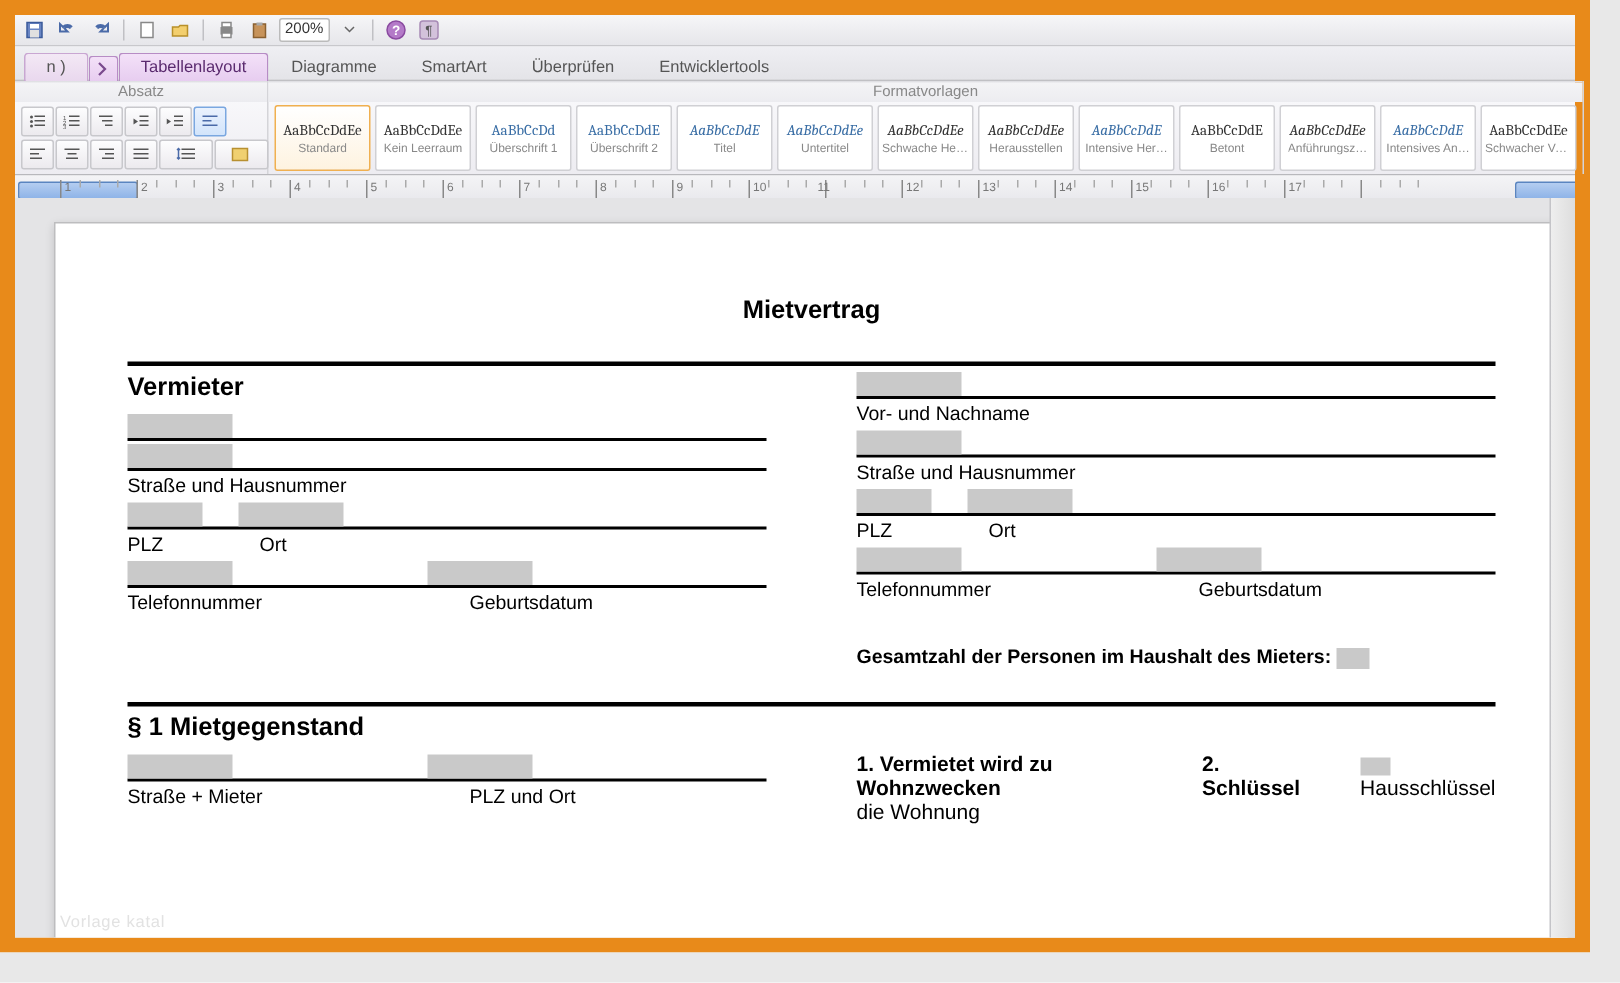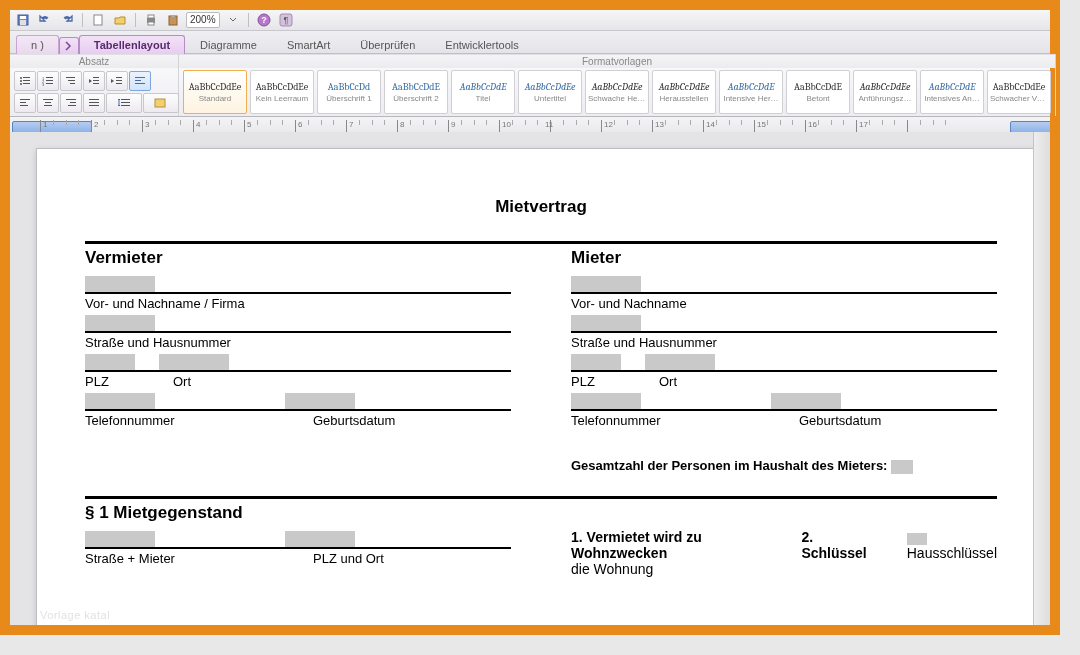--- a/index.html
+++ b/index.html
@@ -8,21 +8,21 @@
 
 .qat{height:20px;background:linear-gradient(#f6f6f8,#e6e6ea);border-bottom:1px solid #c8c8cc;display:flex;align-items:center;padding:0 4px;gap:4px}
 .qat .ic{width:16px;height:16px;display:flex;align-items:center;justify-content:center;border:1px solid transparent;border-radius:2px}
 .qat .sep{width:1px;height:14px;background:#c0c0c4;margin:0 2px}
 .qat .zoom{font-size:10px;color:#333;padding:0 3px;background:#fff;border:1px solid #bbb;border-radius:2px;height:14px;line-height:14px}
 
 
 .tabs{height:22px;background:linear-gradient(#efeff3,#e4e4e8);border-bottom:1px solid #c0c0c4;display:flex;align-items:flex-end;padding-left:6px}
 .tab{padding:3px 14px 3px;font-size:11px;color:#555;border:1px solid transparent;border-bottom:none;border-radius:3px 3px 0 0;cursor:default;position:relative;top:1px}
 .tab.first{background:linear-gradient(#f3e8f5,#e9d8ee);border-color:#c9a6d2;border-right-color:#c9a6d2}
-.tab.active{background:linear-gradient(#f3e1f8,#e7cdf0);border-color:#b78cc5;color:#5a2a6e;font-weight:bold}
+.tab.active{background:linear-gradient(#f3e1f8,#e7cdf0);border-color:#b78cc5;color:#5a2a6e;font-weight:normal}
 .tab.chev{width:10px;padding:3px 4px;background:linear-gradient(#f3e1f8,#e7cdf0);border-color:#b78cc5}
 .tab.chev svg{display:block}
 
 
 .groups{height:62px;background:linear-gradient(#fbfbfd,#edecf1);border-bottom:1px solid #b8b8bc;display:flex}
 .grp{border-right:1px solid #d4d4d8;display:flex;flex-direction:column}
 .grp-title{font-size:10px;color:#888;text-align:center;padding:1px 0;border-top:1px solid #e0e0e4;background:linear-gradient(#f4f4f6,#ececf0)}
 .grp-body{flex:1;display:flex;align-items:center;padding:2px 4px;gap:3px}
 .absatz{width:168px}
 .absatz .rowbtns{display:flex;flex-direction:column;gap:2px}
@@ -412,36 +412,34 @@
 
   <div class="docwrap">
     <div class="page">
       <div class="doc">
         <h1 class="doc-title">Mietvertrag</h1>
         <hr class="hr-thick">
         <div class="two-col">
           <div class="col">
             <div class="sec-head">Vermieter</div>
             <div class="field-row"><span class="grey" style="width:70px"></span></div>
-            <div class="field-lbl">Vor- und Nachname / Firma</div>
             <div class="field-row"><span class="grey" style="width:70px"></span></div>
             <div class="field-lbl">Straße und Hausnummer</div>
             <div class="field-row"><span class="grey" style="width:50px"></span><span style="display:inline-block;width:24px"></span><span class="grey" style="width:70px"></span></div>
             <div class="pair">
                 <div class="field-lbl" style="width:60px">PLZ</div>
                 <div class="field-lbl">Ort</div>
               </div>
             <div class="field-row"><span class="grey" style="width:70px"></span><span style="display:inline-block;width:130px"></span><span class="grey" style="width:70px"></span></div>
             <div class="pair">
                 <div class="field-lbl" style="width:200px">Telefonnummer</div>
                 <div class="field-lbl">Geburtsdatum</div>
               </div>
           </div>
           <div class="col">
-            <div class="sec-head">Mieter</div>
             <div class="field-row"><span class="grey" style="width:70px"></span></div>
             <div class="field-lbl">Vor- und Nachname</div>
             <div class="field-row"><span class="grey" style="width:70px"></span></div>
             <div class="field-lbl">Straße und Hausnummer</div>
             <div class="field-row"><span class="grey" style="width:50px"></span><span style="display:inline-block;width:24px"></span><span class="grey" style="width:70px"></span></div>
             <div class="pair">
                 <div class="field-lbl" style="width:60px">PLZ</div>
                 <div class="field-lbl">Ort</div>
               </div>
             <div class="field-row"><span class="grey" style="width:70px"></span><span style="display:inline-block;width:130px"></span><span class="grey" style="width:70px"></span></div>

